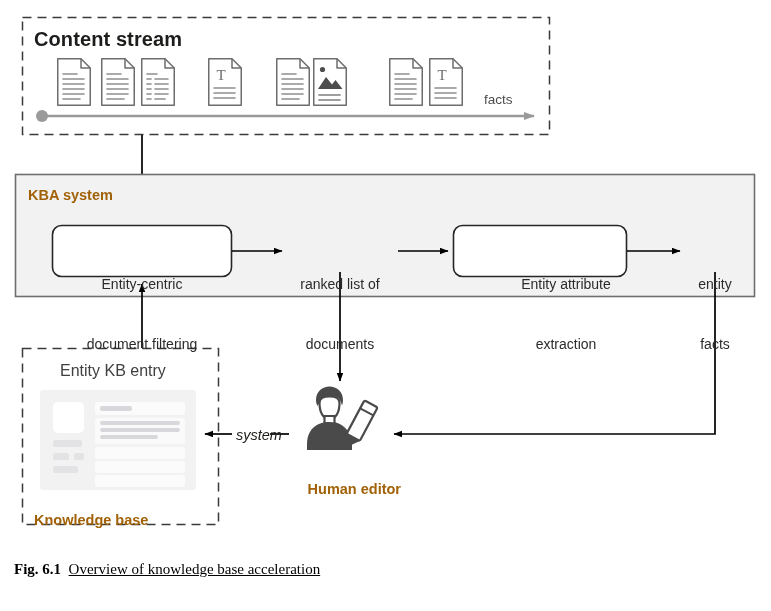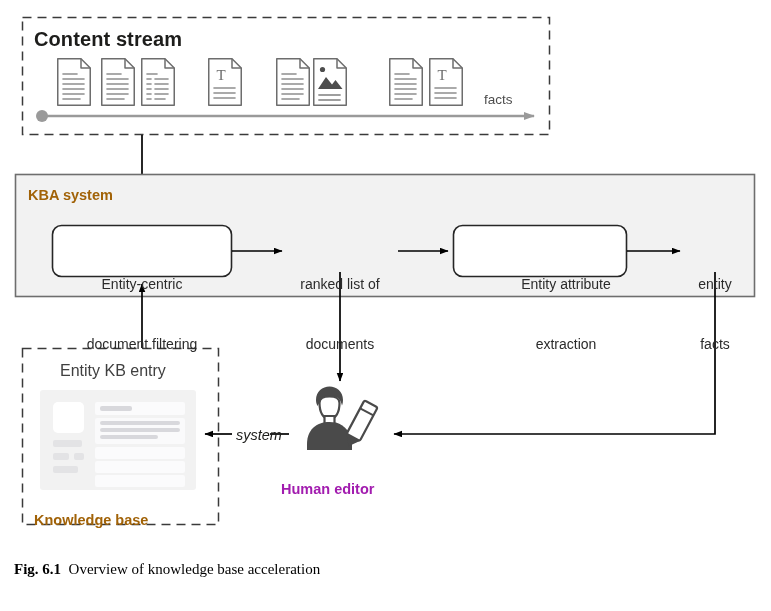--- a/index.html
+++ b/index.html
@@ -55,22 +55,22 @@
     color: #404040;
   }
   .edits-label {
     font-size: 14.5px;
     font-style: italic;
     color: #1d1d1b;
   }
   .human-label {
     font-size: 14.5px;
     font-weight: bold;
-    color: #a21caf;
-    text-align: left;
+    color: #a16207;
+    text-align: right;
   }
   .proc-box-text {
     font-size: 14px;
     color: #2b2b2b;
     text-align: center;
     line-height: 1.45;
   }
 
   
   .fig-caption {
@@ -79,20 +79,21 @@
     top: 561px;
     font-family: "Liberation Serif", serif;
     font-size: 15px;
     color: #000;
   }
   .fig-caption b {
     font-weight: bold;
   }
   .fig-caption span.cap-body {
     font-weight: normal;
+    text-decoration: underline;
   }
 
   
   .kb-card {
     position: absolute;
     left: 40px;
     top: 390px;
     width: 156px;
     height: 100px;
     background: #f2f2f2;

